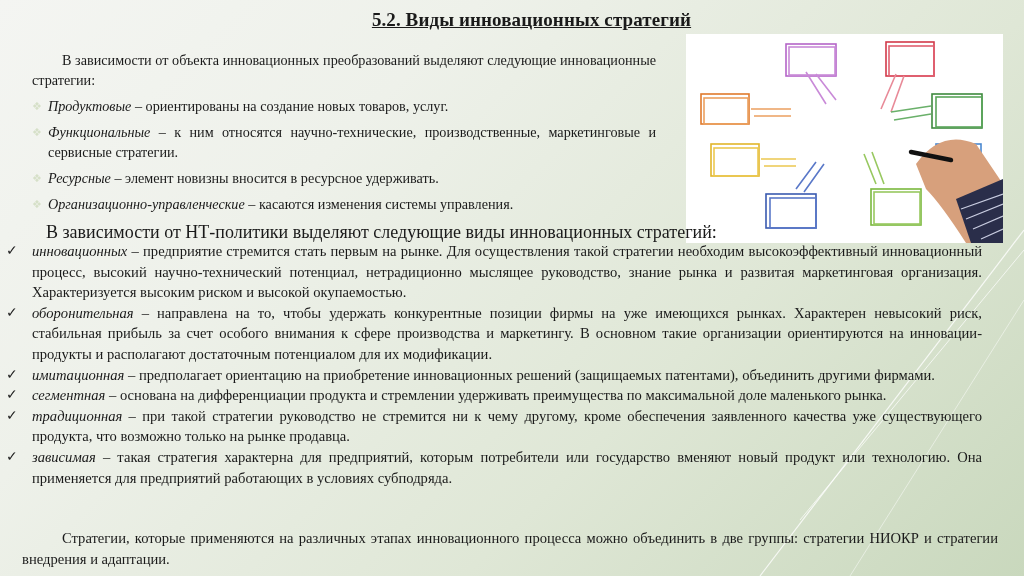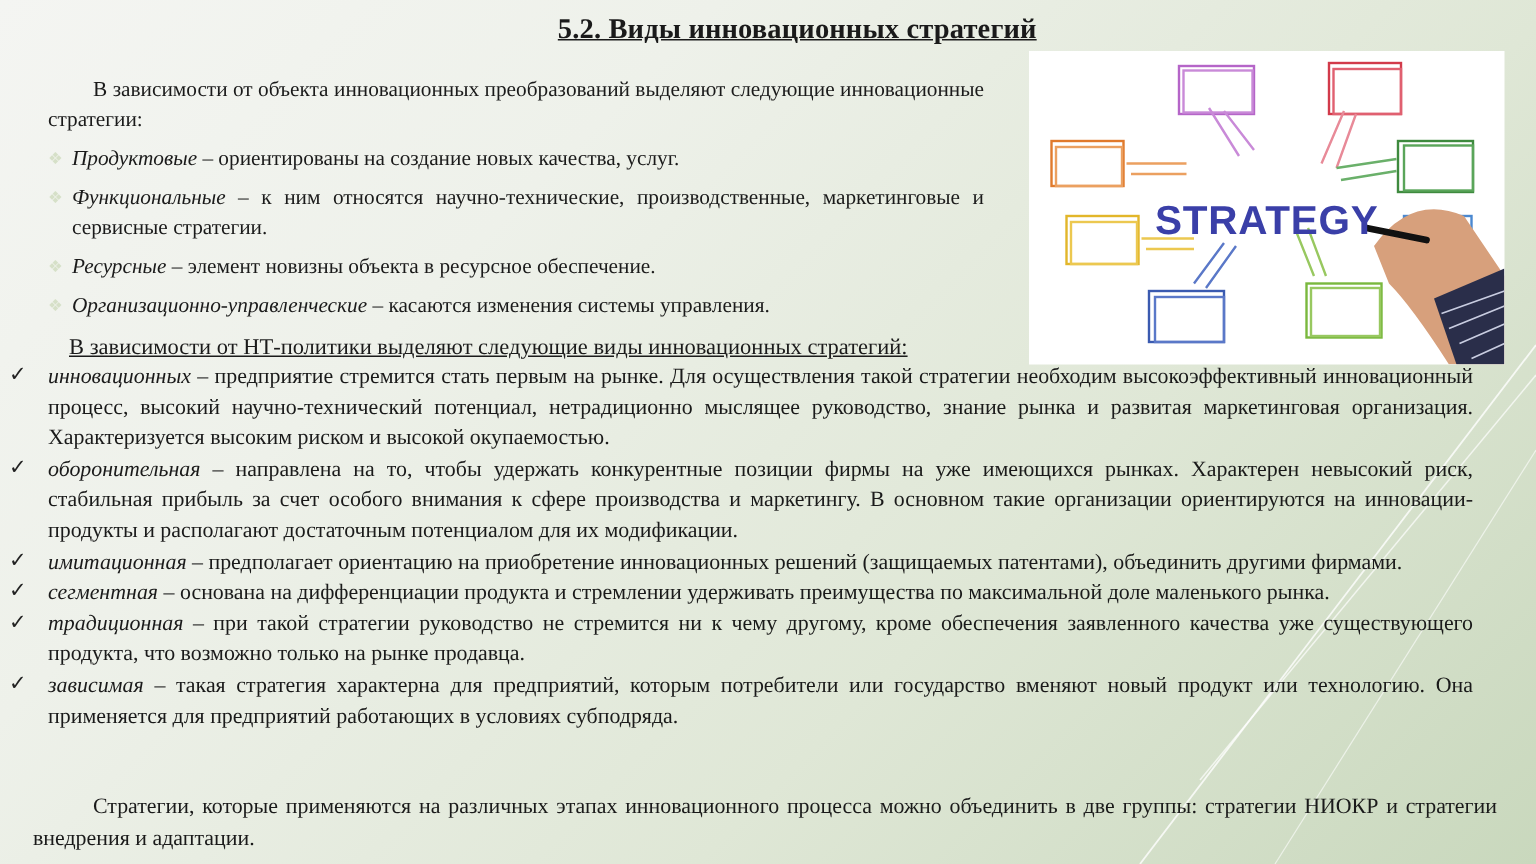--- a/index.html
+++ b/index.html
@@ -22,21 +22,21 @@
   }
   .top-list { position: absolute; left: 32px; top: 96px; width: 624px; list-style: none; }
   .top-list li {
     position: relative; padding-left: 16px; font-size: 14.2px; line-height: 20px;
     text-align: justify; margin-bottom: 6px;
   }
   .top-list li .bullet {
     position: absolute; left: 0; top: 0; color: #d6e0c8; font-size: 11px;
   }
   .ht-intro {
-    position: absolute; left: 46px; top: 222px; font-size: 15px; line-height: 20px; text-decoration: underline;
+    position: absolute; left: 46px; top: 222px; font-size: 18px; line-height: 20px;
   }
   .check-list { position: absolute; left: 6px; top: 241px; width: 976px; list-style: none; }
   .check-list li {
     position: relative; padding-left: 26px; font-size: 14.6px; line-height: 20.6px;
     text-align: justify;
   }
   .check-list li .check {
     position: absolute; left: 0; top: 0; font-size: 14px; color: #222;
   }
   em { }
@@ -60,23 +60,23 @@
   <line x1="1024" y1="230" x2="760" y2="576" stroke="#ffffff" stroke-width="1.2" opacity="0.8"></line>
   <line x1="1024" y1="250" x2="800" y2="520" stroke="#ffffff" stroke-width="1" opacity="0.7"></line>
   <line x1="1024" y1="300" x2="850" y2="576" stroke="#ffffff" stroke-width="0.8" opacity="0.6"></line>
 </svg>
 
 <div class="title">5.2. Виды инновационных стратегий</div>
 
 <p class="intro">В зависимости от объекта инновационных преобразований выделяют следующие инновационные стратегии:</p>
 
 <ul class="top-list">
-  <li><span class="bullet">❖</span><em>Продуктовые</em><span> – ориентированы на создание новых качества, услуг.</span></li>
+  <li><span class="bullet">❖</span><em>Продуктовые</em><span> – ориентированы на создание новых товаров, услуг.</span></li>
   <li><span class="bullet">❖</span><em>Функциональные</em><span> – к ним относятся научно-технические, производственные, маркетинговые и сервисные стратегии.</span></li>
-  <li><span class="bullet">❖</span><em>Ресурсные</em><span> – элемент новизны объекта в ресурсное обеспечение.</span></li>
+  <li><span class="bullet">❖</span><em>Ресурсные</em><span> – элемент новизны вносится в ресурсное удерживать.</span></li>
   <li><span class="bullet">❖</span><em>Организационно-управленческие</em><span> – касаются изменения системы управления.</span></li>
 </ul>
 
 <div class="image-box">
   <svg width="317" height="209" viewBox="0 0 317 209">
     <g fill="none" stroke-width="1.6">
       <rect x="100" y="10" width="50" height="32" stroke="#b565c8"></rect>
         <rect x="103" y="13" width="46" height="28" stroke="#c98ad8"></rect>
       <path d="M120 38 L140 70 M130 40 L150 66" stroke="#c98ad8"></path>
       <rect x="200" y="8" width="48" height="34" stroke="#d23a4a"></rect>
@@ -97,21 +97,20 @@
       <rect x="185" y="155" width="50" height="36" stroke="#7ab83e"></rect>
         <rect x="188" y="158" width="46" height="32" stroke="#98c860"></rect>
       <path d="M190 150 L178 120 M198 150 L186 118" stroke="#98c860"></path>
       <rect x="250" y="110" width="45" height="30" stroke="#4a88d0"></rect>
     </g>
     <path d="M230 130 Q255 95 290 110 L317 150 L317 209 L280 209 Q255 170 240 155 Z" fill="#d7a07c"></path>
     <path d="M270 165 L317 145 L317 209 L285 209 Z" fill="#2a2e4a"></path>
     <path d="M275 175 L317 160 M280 185 L317 170 M287 195 L317 182 M295 205 L317 195" stroke="#c8cce0" stroke-width="1.2"></path>
     <path d="M225 118 L265 126" stroke="#111" stroke-width="4.5" stroke-linecap="round"></path>
   </svg>
-  <div class="strategy-word">STRATEGY</div>
 </div>
 
 <div class="ht-intro">В зависимости от НТ-политики выделяют следующие виды инновационных стратегий:</div>
 
 <ul class="check-list">
   <li><span class="check">✓</span><em>инновационных</em><span> – предприятие стремится стать первым на рынке. Для осуществления такой стратегии необходим высокоэффективный инновационный процесс, высокий научно-технический потенциал, нетрадиционно мыслящее руководство, знание рынка и развитая маркетинговая организация. Характеризуется высоким риском и высокой окупаемостью.</span></li>
   <li><span class="check">✓</span><em>оборонительная</em><span> – направлена на то, чтобы удержать конкурентные позиции фирмы на уже имеющихся рынках. Характерен невысокий риск, стабильная прибыль за счет особого внимания к сфере производства и маркетингу. В основном такие организации ориентируются на инновации-продукты и располагают достаточным потенциалом для их модификации.</span></li>
   <li><span class="check">✓</span><em>имитационная</em><span> – предполагает ориентацию на приобретение инновационных решений (защищаемых патентами), объединить другими фирмами.</span></li>
   <li><span class="check">✓</span><em>сегментная</em><span> – основана на дифференциации продукта и стремлении удерживать преимущества по максимальной доле маленького рынка.</span></li>
   <li><span class="check">✓</span><em>традиционная</em><span> – при такой стратегии руководство не стремится ни к чему другому, кроме обеспечения заявленного качества уже существующего продукта, что возможно только на рынке продавца.</span></li>

